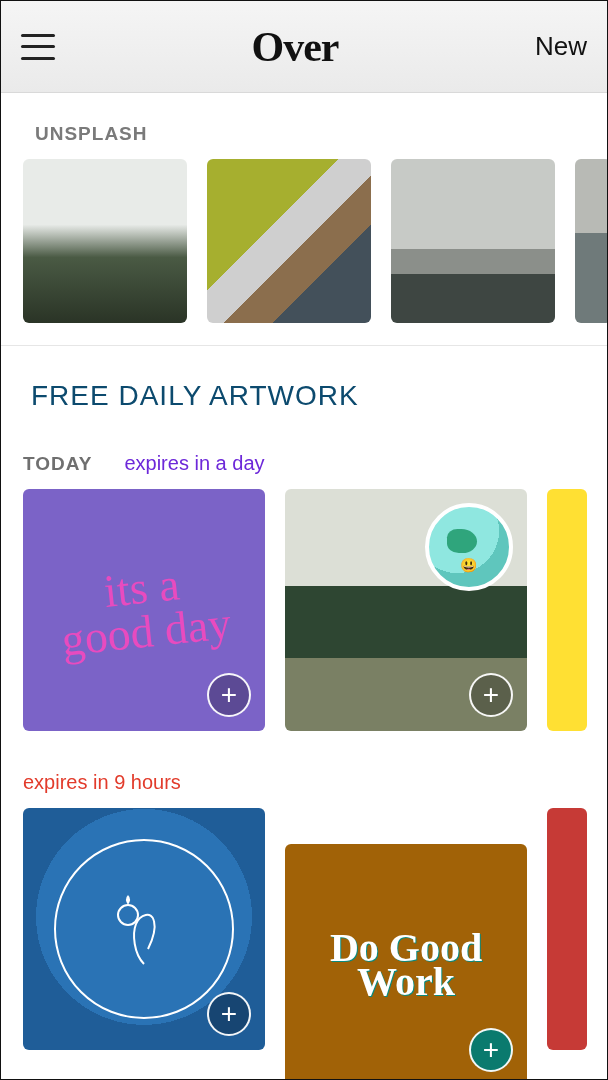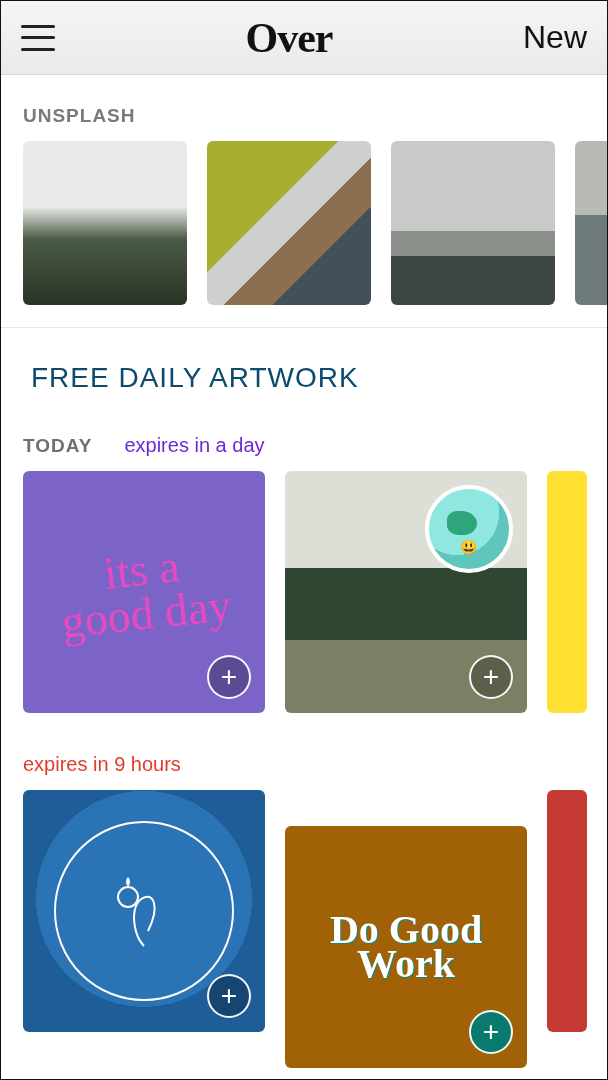--- a/index.html
+++ b/index.html
@@ -8,50 +8,50 @@
     height: 1080px;
     font-family: -apple-system, BlinkMacSystemFont, "Helvetica Neue", sans-serif;
     background: #fff;
     color: #333;
     overflow: hidden;
     border: 1px solid #111;
   }
 
   
   .topbar {
-    height: 74px;
+    height: 92px;
     display: flex;
     align-items: center;
     justify-content: space-between;
     padding: 0 20px;
     background: linear-gradient(#f5f5f5, #eaeaea);
     border-bottom: 1px solid #d9d9d9;
   }
   .hamburger {
     width: 34px; height: 26px;
     display: flex; flex-direction: column; justify-content: space-between;
     cursor: pointer;
   }
   .hamburger span { display: block; height: 3px; background: #222; border-radius: 2px; }
   .logo {
     font-family: "Brush Script MT","Segoe Script",cursive;
     font-size: 42px; font-weight: 600;
     letter-spacing: -1px;
     color: #111;
   }
-  .new-btn { font-size: 32px; color: #111; cursor: pointer; }
+  .new-btn { font-size: 26px; color: #111; cursor: pointer; }
 
   
   .content { padding-top: 30px; }
   .section-label {
     font-size: 19px;
     letter-spacing: 1px;
     color: #7a7a7a;
     font-weight: 600;
-    padding: 0 22px 14px;
+    padding: 0 34px 14px;
   }
   .section-title {
     font-size: 28px;
     letter-spacing: 1px;
     color: #0c4a6e;
     font-weight: 400;
     padding: 34px 30px 0;
   }
   .row-header {
     display: flex; align-items: baseline; gap: 32px;

